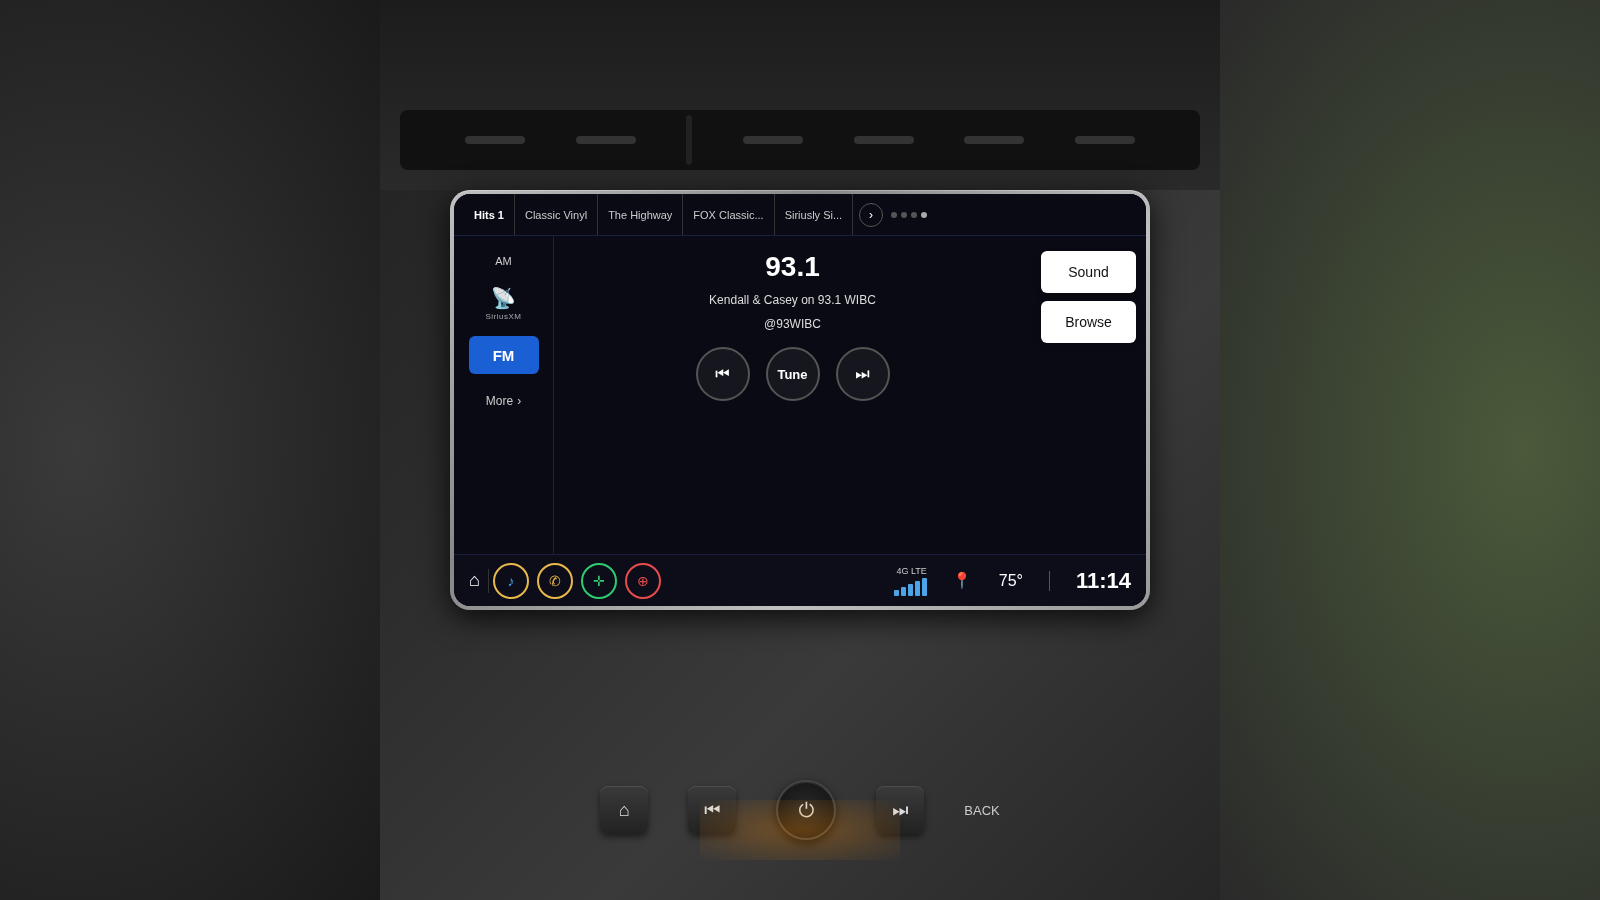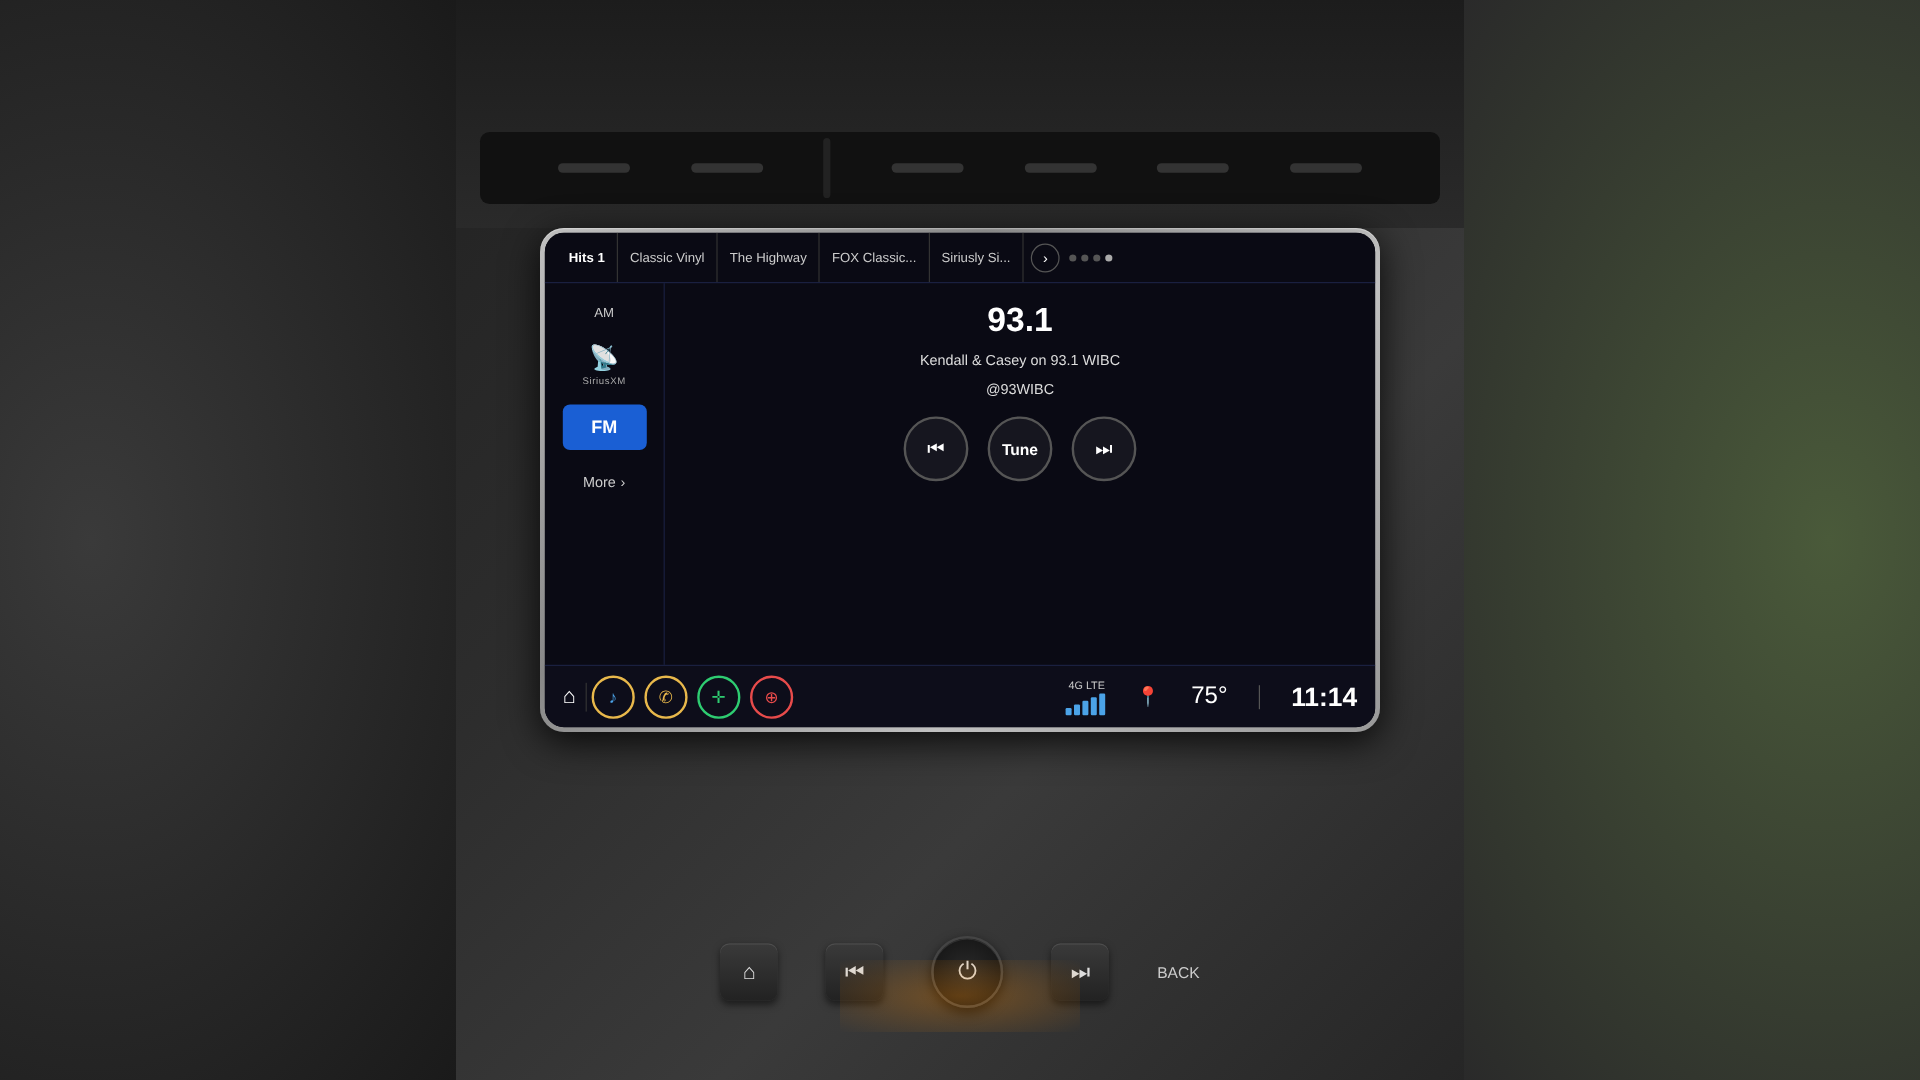--- a/index.html
+++ b/index.html
@@ -430,21 +430,21 @@
       width: 5px;
       border-radius: 1px;
     }
 
     .location-icon {
       font-size: 16px;
       color: #fff;
     }
 
     .temp-display {
-      font-size: 20px;
+      font-size: 16px;
       color: #fff;
       font-weight: 500;
     }
 
     .time-separator {
       width: 1px;
       height: 20px;
       background: #555;
     }
 
@@ -581,20 +581,24 @@
             </div>
             <div class="ctrl-btn tune">
               <span>Tune</span>
             </div>
             <div class="ctrl-btn">
               <span>⏭</span>
             </div>
           </div>
         </div>
 
+        <div class="right-buttons">
+          <div class="action-btn">Sound</div>
+          <div class="action-btn">Browse</div>
+        </div>
 
       </div>
 
       <div class="status-bar">
         <div class="home-icon-btn">
           <span>⌂</span>
         </div>
         <div class="separator"></div>
         <div class="music-icon-btn">
           <span>♪</span>

